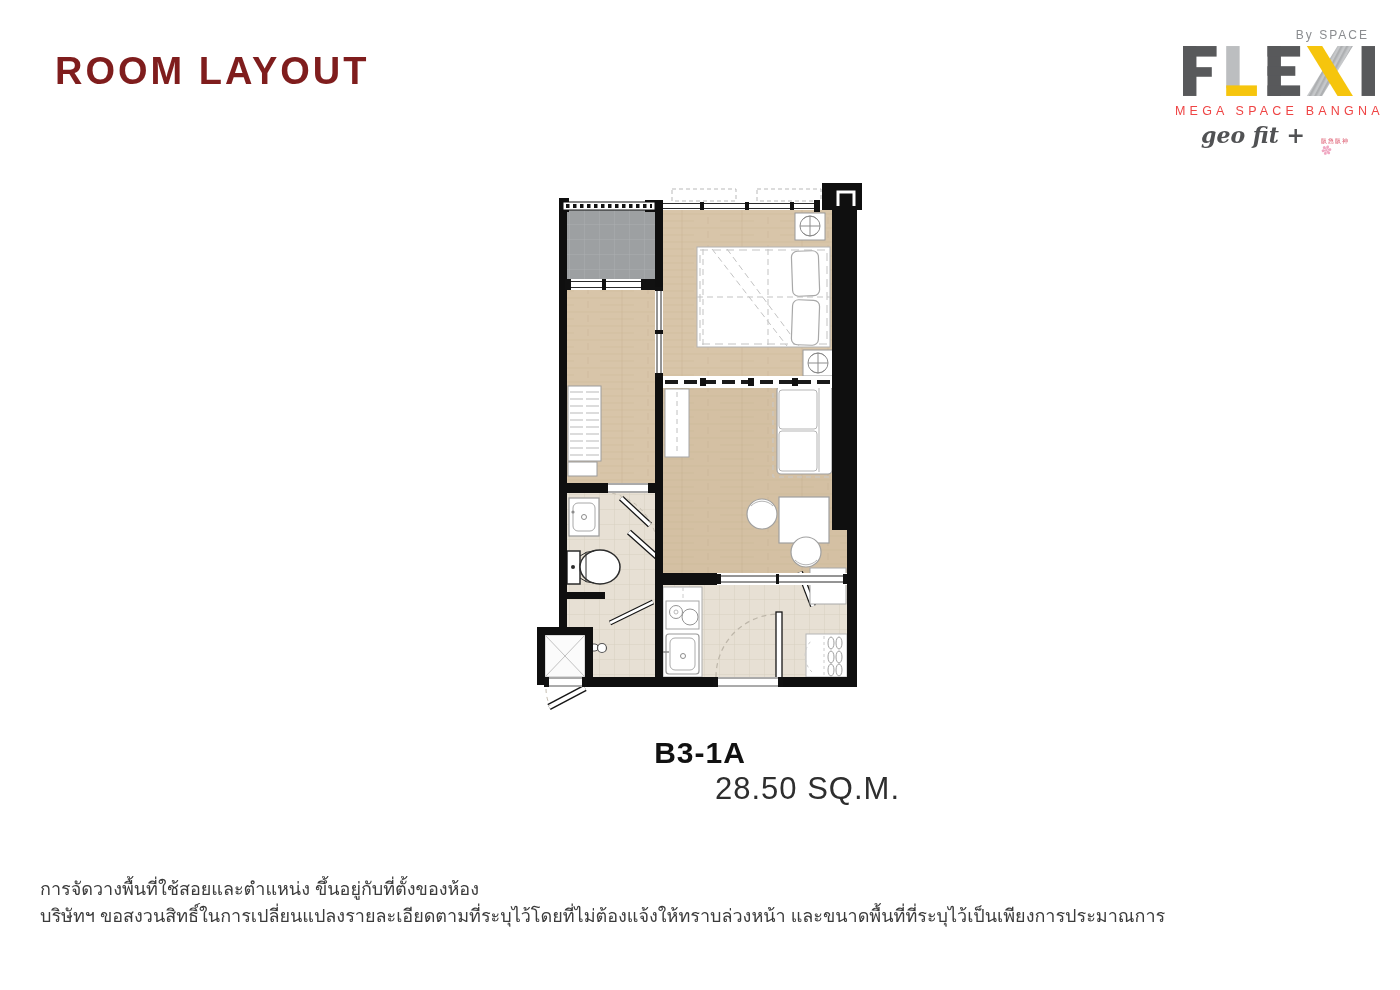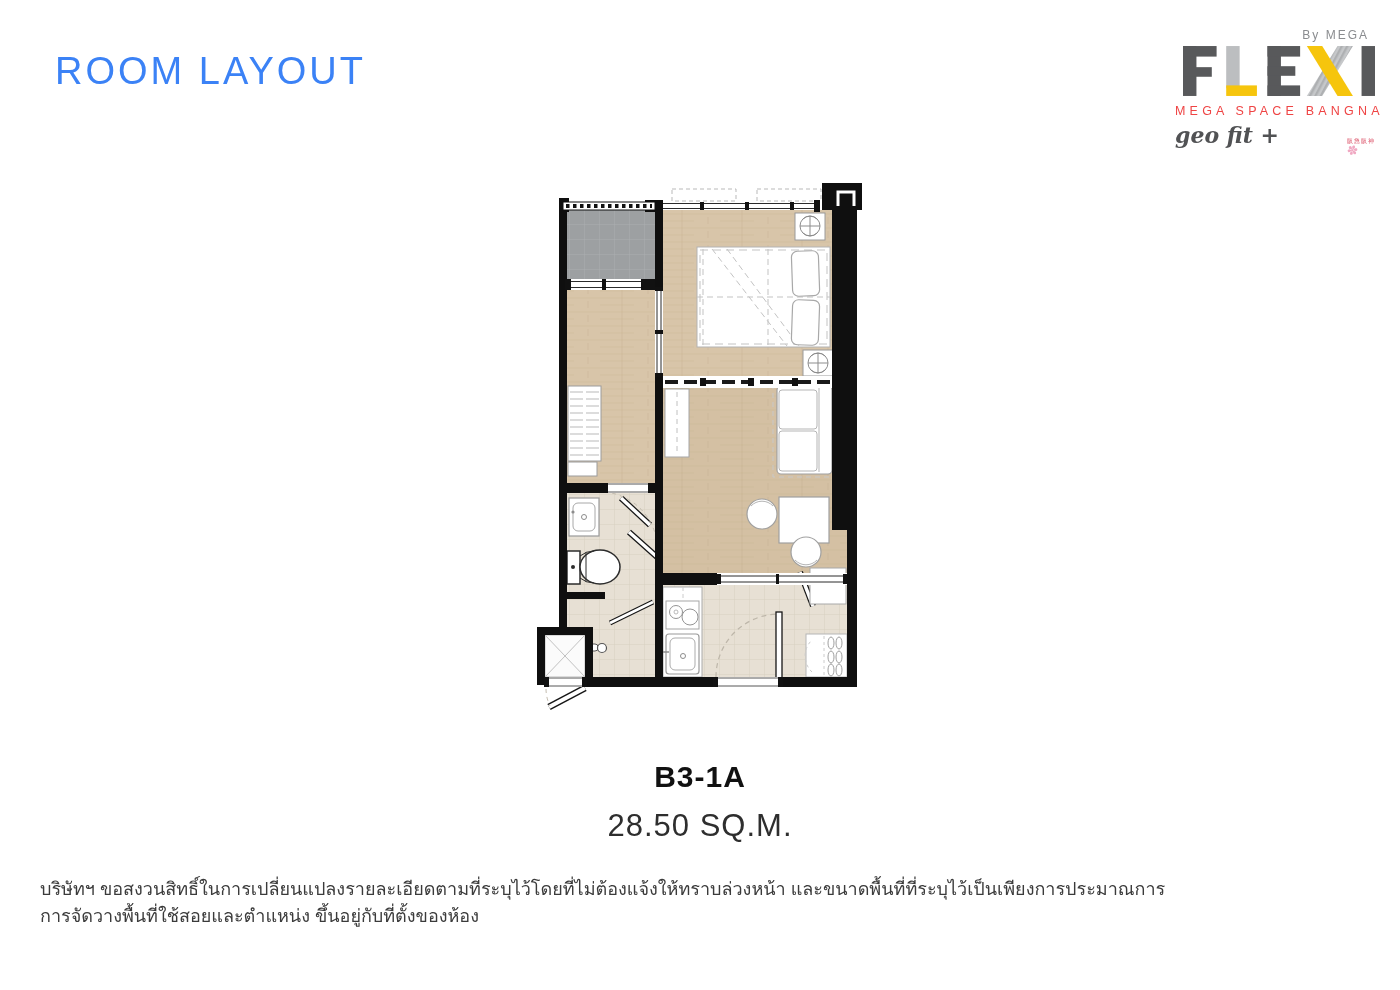--- a/index.html
+++ b/index.html
@@ -1,49 +1,49 @@
 <!DOCTYPE html>
 <html><head>
 <meta charset="utf-8">
 <style>
   html,body{margin:0;padding:0;background:#ffffff;}
   .page{position:relative;width:1400px;height:990px;background:#fff;overflow:hidden;
         font-family:"Liberation Sans",sans-serif;color:#2b2b2b;}
-  .page-title{position:absolute;left:55px;top:50px;font-size:38px;font-weight:400;
-        letter-spacing:3px;color:#3b82f6;}
+  .page-title{position:absolute;left:55px;top:50px;font-size:38px;font-weight:700;
+        letter-spacing:3px;color:#7f1d1d;}
   
   .logo{position:absolute;right:25px;top:28px;width:200px;text-align:right;}
   .logo-by{font-size:12px;letter-spacing:2px;color:#8a8c8f;margin-right:6px;margin-bottom:3px;}
   .logo-flexi{display:block;margin-left:auto;}
   .logo-sub{font-size:12.5px;letter-spacing:4.2px;color:#ef4444;margin-top:7px;text-align:center;white-space:nowrap;}
-  .logo-geofit{margin-top:6px;display:flex;justify-content:space-between;align-items:flex-start;gap:16px;}
+  .logo-geofit{margin-top:6px;display:flex;justify-content:center;align-items:flex-start;gap:16px;}
   .geofit-text{font-family:"DejaVu Serif","Liberation Serif",serif;font-style:italic;font-weight:600;
         font-size:22px;color:#515254;line-height:1;}
   .geofit-note{display:flex;flex-direction:column;align-items:flex-start;margin-top:14px;}
   .geofit-jp{font-size:6px;color:#d9485f;letter-spacing:1px;line-height:1;}
   .geofit-spark{font-size:13px;color:#f0a8c2;transform:rotate(20deg);line-height:1;}
   
   .plan-wrap{position:absolute;left:532px;top:178px;width:336px;height:536px;}
   
-  .unit-label{position:absolute;left:500px;top:760px;width:400px;text-align:center;}
+  .unit-label{position:absolute;left:500px;top:736px;width:400px;text-align:center;}
   .unit-code{font-size:30px;font-weight:bold;letter-spacing:1px;color:#111;}
-  .unit-area{font-size:31px;font-weight:400;letter-spacing:1px;color:#2e2e2e;margin-top:14px;}
+  .unit-area{font-size:31px;font-weight:400;letter-spacing:1px;color:#2e2e2e;margin-top:1px;text-align:right;}
   
   .disclaimer{position:absolute;left:40px;top:876px;font-size:18px;line-height:27px;color:#3b3b3b;}
   .disclaimer p{margin:0;}
 </style>
 </head>
 <body>
 
 <div class="page">
 
   <div class="page-title">ROOM LAYOUT</div>
 
   <div class="logo">
-    <div class="logo-by">By MEGA</div>
+    <div class="logo-by">By SPACE</div>
     <svg class="logo-flexi" width="192" height="52" viewBox="0 0 200 52" aria-label="FLEXI">
       <defs>
         <pattern id="xstripe" width="5" height="5" patternUnits="userSpaceOnUse" patternTransform="rotate(28)">
           <rect width="5" height="5" fill="#c6c8ca"></rect>
           <rect width="2.4" height="5" fill="#aeb0b2"></rect>
         </pattern>
       </defs>
 
       <g fill="#58595b">
         <rect x="0" y="0" width="14" height="52"></rect>
@@ -312,17 +312,17 @@
     </g>
   </svg>
   </div>
 
   <div class="unit-label">
     <div class="unit-code">B3-1A</div>
     <div class="unit-area">28.50 SQ.M.</div>
   </div>
 
   <div class="disclaimer">
+    <p>การจัดวางพื้นที่ใช้สอยและตำแหน่ง ขึ้นอยู่กับที่ตั้งของห้อง</p>
     <p>บริษัทฯ ขอสงวนสิทธิ์ในการเปลี่ยนแปลงรายละเอียดตามที่ระบุไว้โดยที่ไม่ต้องแจ้งให้ทราบล่วงหน้า และขนาดพื้นที่ที่ระบุไว้เป็นเพียงการประมาณการ</p>
-    <p>การจัดวางพื้นที่ใช้สอยและตำแหน่ง ขึ้นอยู่กับที่ตั้งของห้อง</p>
   </div>
 
 </div>
 
 </body></html>

